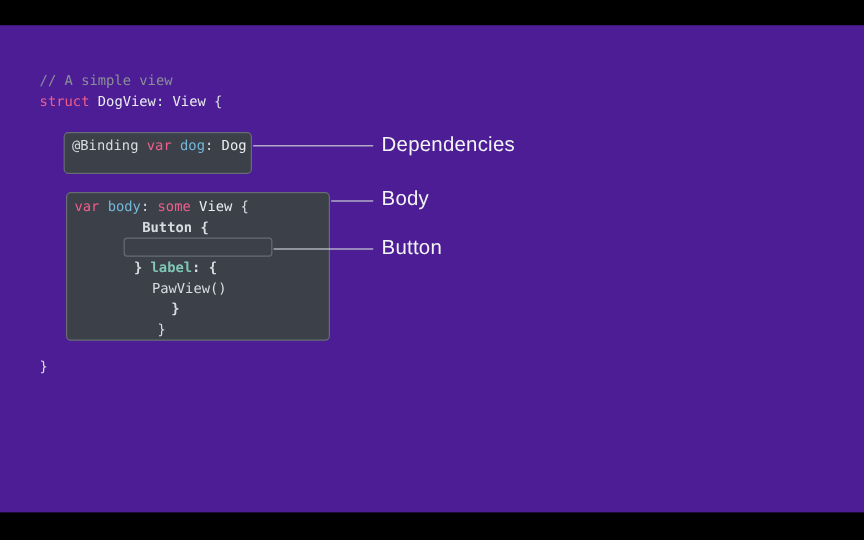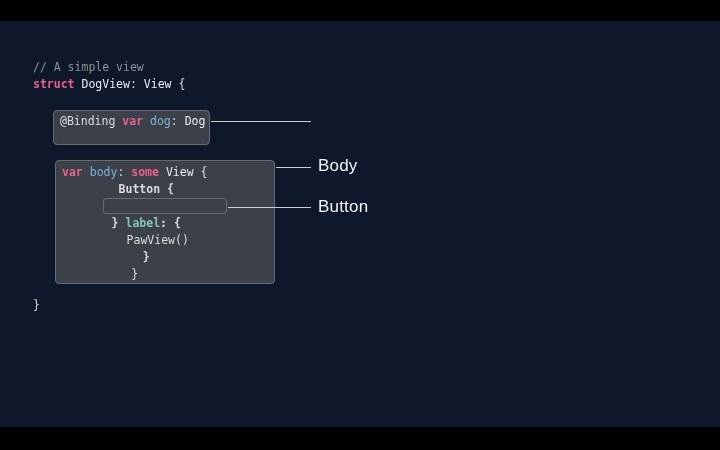--- a/index.html
+++ b/index.html
@@ -15,21 +15,21 @@
     overflow: hidden;
     font-family: "Liberation Sans", sans-serif;
   }
   
   #stage {
     position: absolute;
     left: 0;
     top: 21px;
     width: 720px;
     height: 406px;
-    background: #0f172a;
+    background: #4c1d95;
   }
   .bar {
     position: absolute;
     left: 0;
     width: 720px;
     background: #000000;
   }
   #bar-top { top: 0; height: 21px; }
   #bar-bottom { top: 427px; height: 23px; }
 
@@ -42,21 +42,21 @@
     font-size: 11.5px;
     line-height: 17px;
     white-space: pre;
     color: #d8dce0;
   }
   .ln { display: block; height: 17px; }
   .ind1 { padding-left: 23px; font-weight: bold; }
   .ind2 { padding-left: 46px; }
 
   .cmt  { color: #8b9096; }
-  .kw   { color: #ef5f8c; font-weight: bold; }
+  .kw   { color: #ef5f8c; }
   .type { color: #e8ecef; }
   .prop { color: #74b7d8; }
   .mem  { color: #7fc6b5; }
   .plain{ color: #d8dce0; }
   .punc { color: #d8dce0; }
 
   
   .hl {
     position: absolute;
     background: #3c4149;
@@ -124,17 +124,18 @@
 
     <div class="hl" id="hl-body"></div>
     <div class="hl-code" id="code-body"><span class="ln"><span class="kw">var</span><span class="prop"> body</span><span class="punc">: </span><span class="kw">some</span><span class="type"> View</span><span class="punc"> {</span></span><span class="ln ind1"><span class="plain">Button {</span></span><span class="ln"> </span><span class="ln ind1"><span class="punc">} </span><span class="mem">label</span><span class="punc">: {</span></span><span class="ln ind2"><span class="plain">PawView()</span></span><span class="ln ind1"><span class="punc">}</span></span><span class="ln"><span class="punc">}</span></span></div>
 
     <div class="hl" id="hl-act"></div>
 
     <div class="leader" id="leader-deps"></div>
     <div class="leader" id="leader-body"></div>
     <div class="leader" id="leader-act"></div>
 
+    <div class="label" id="label-deps">Dependencies</div>
     <div class="label" id="label-body">Body</div>
     <div class="label" id="label-act">Button</div>
 
   </div>
 </div>
 
 </body></html>

